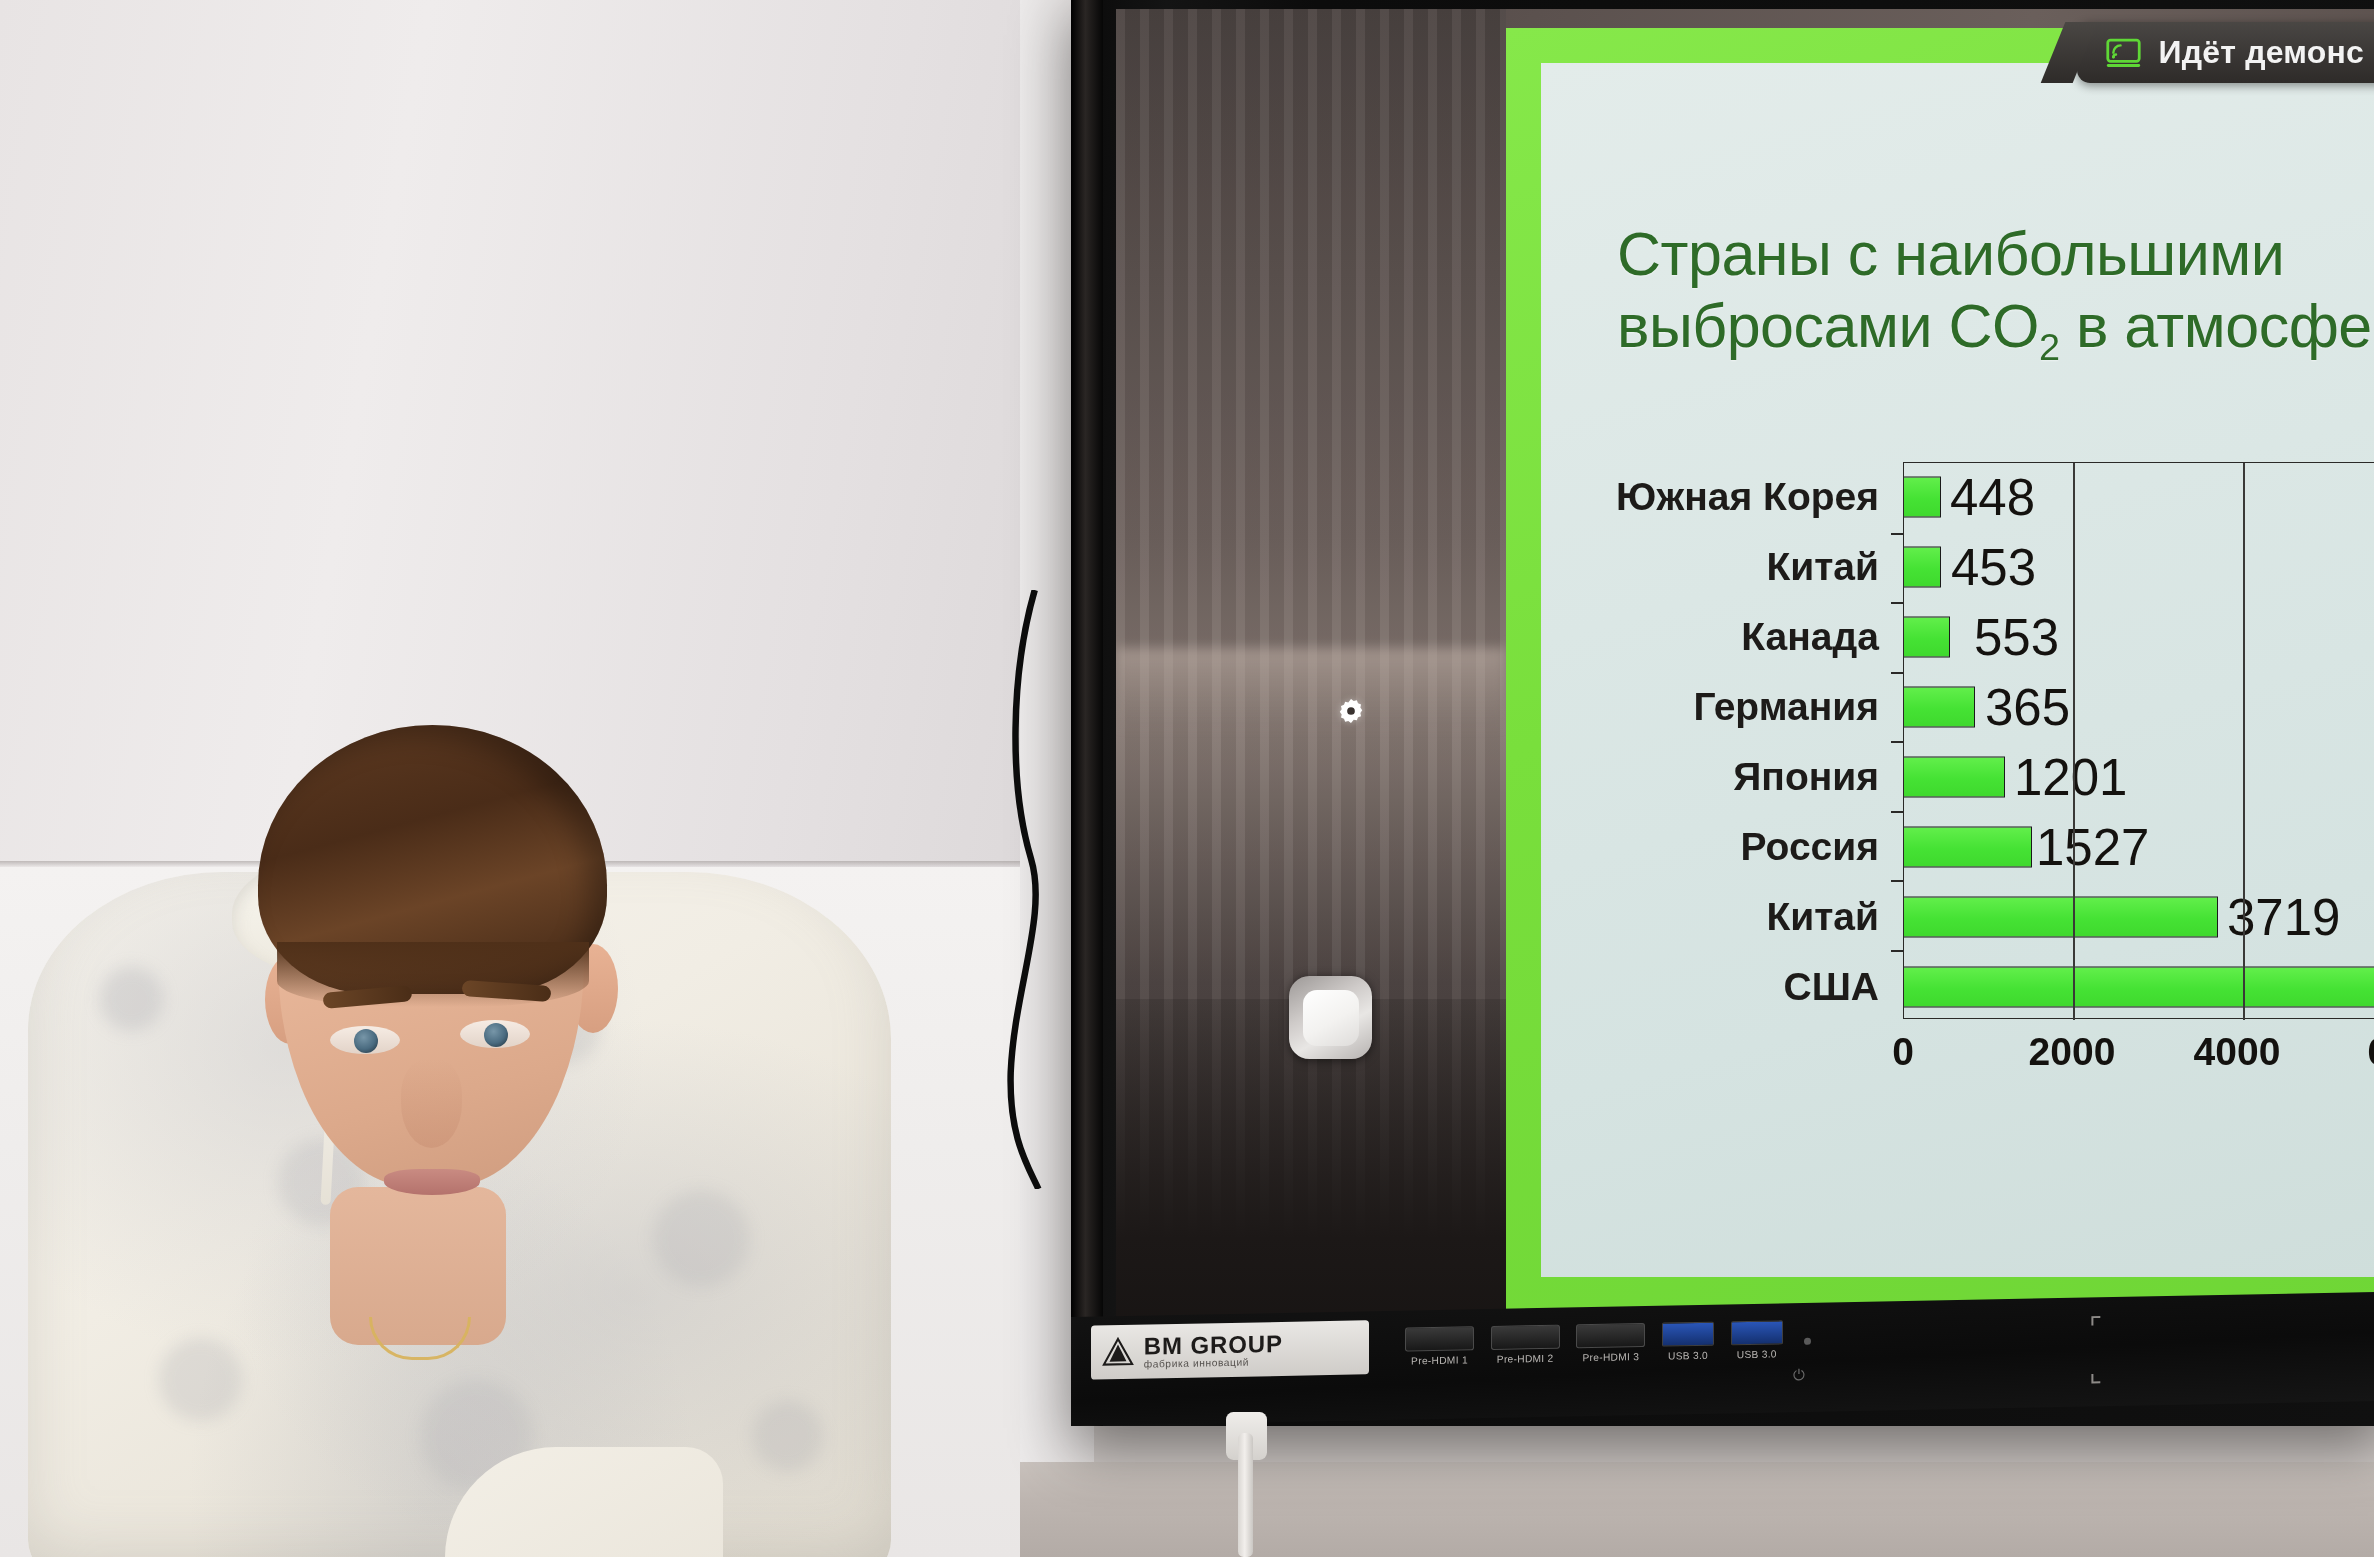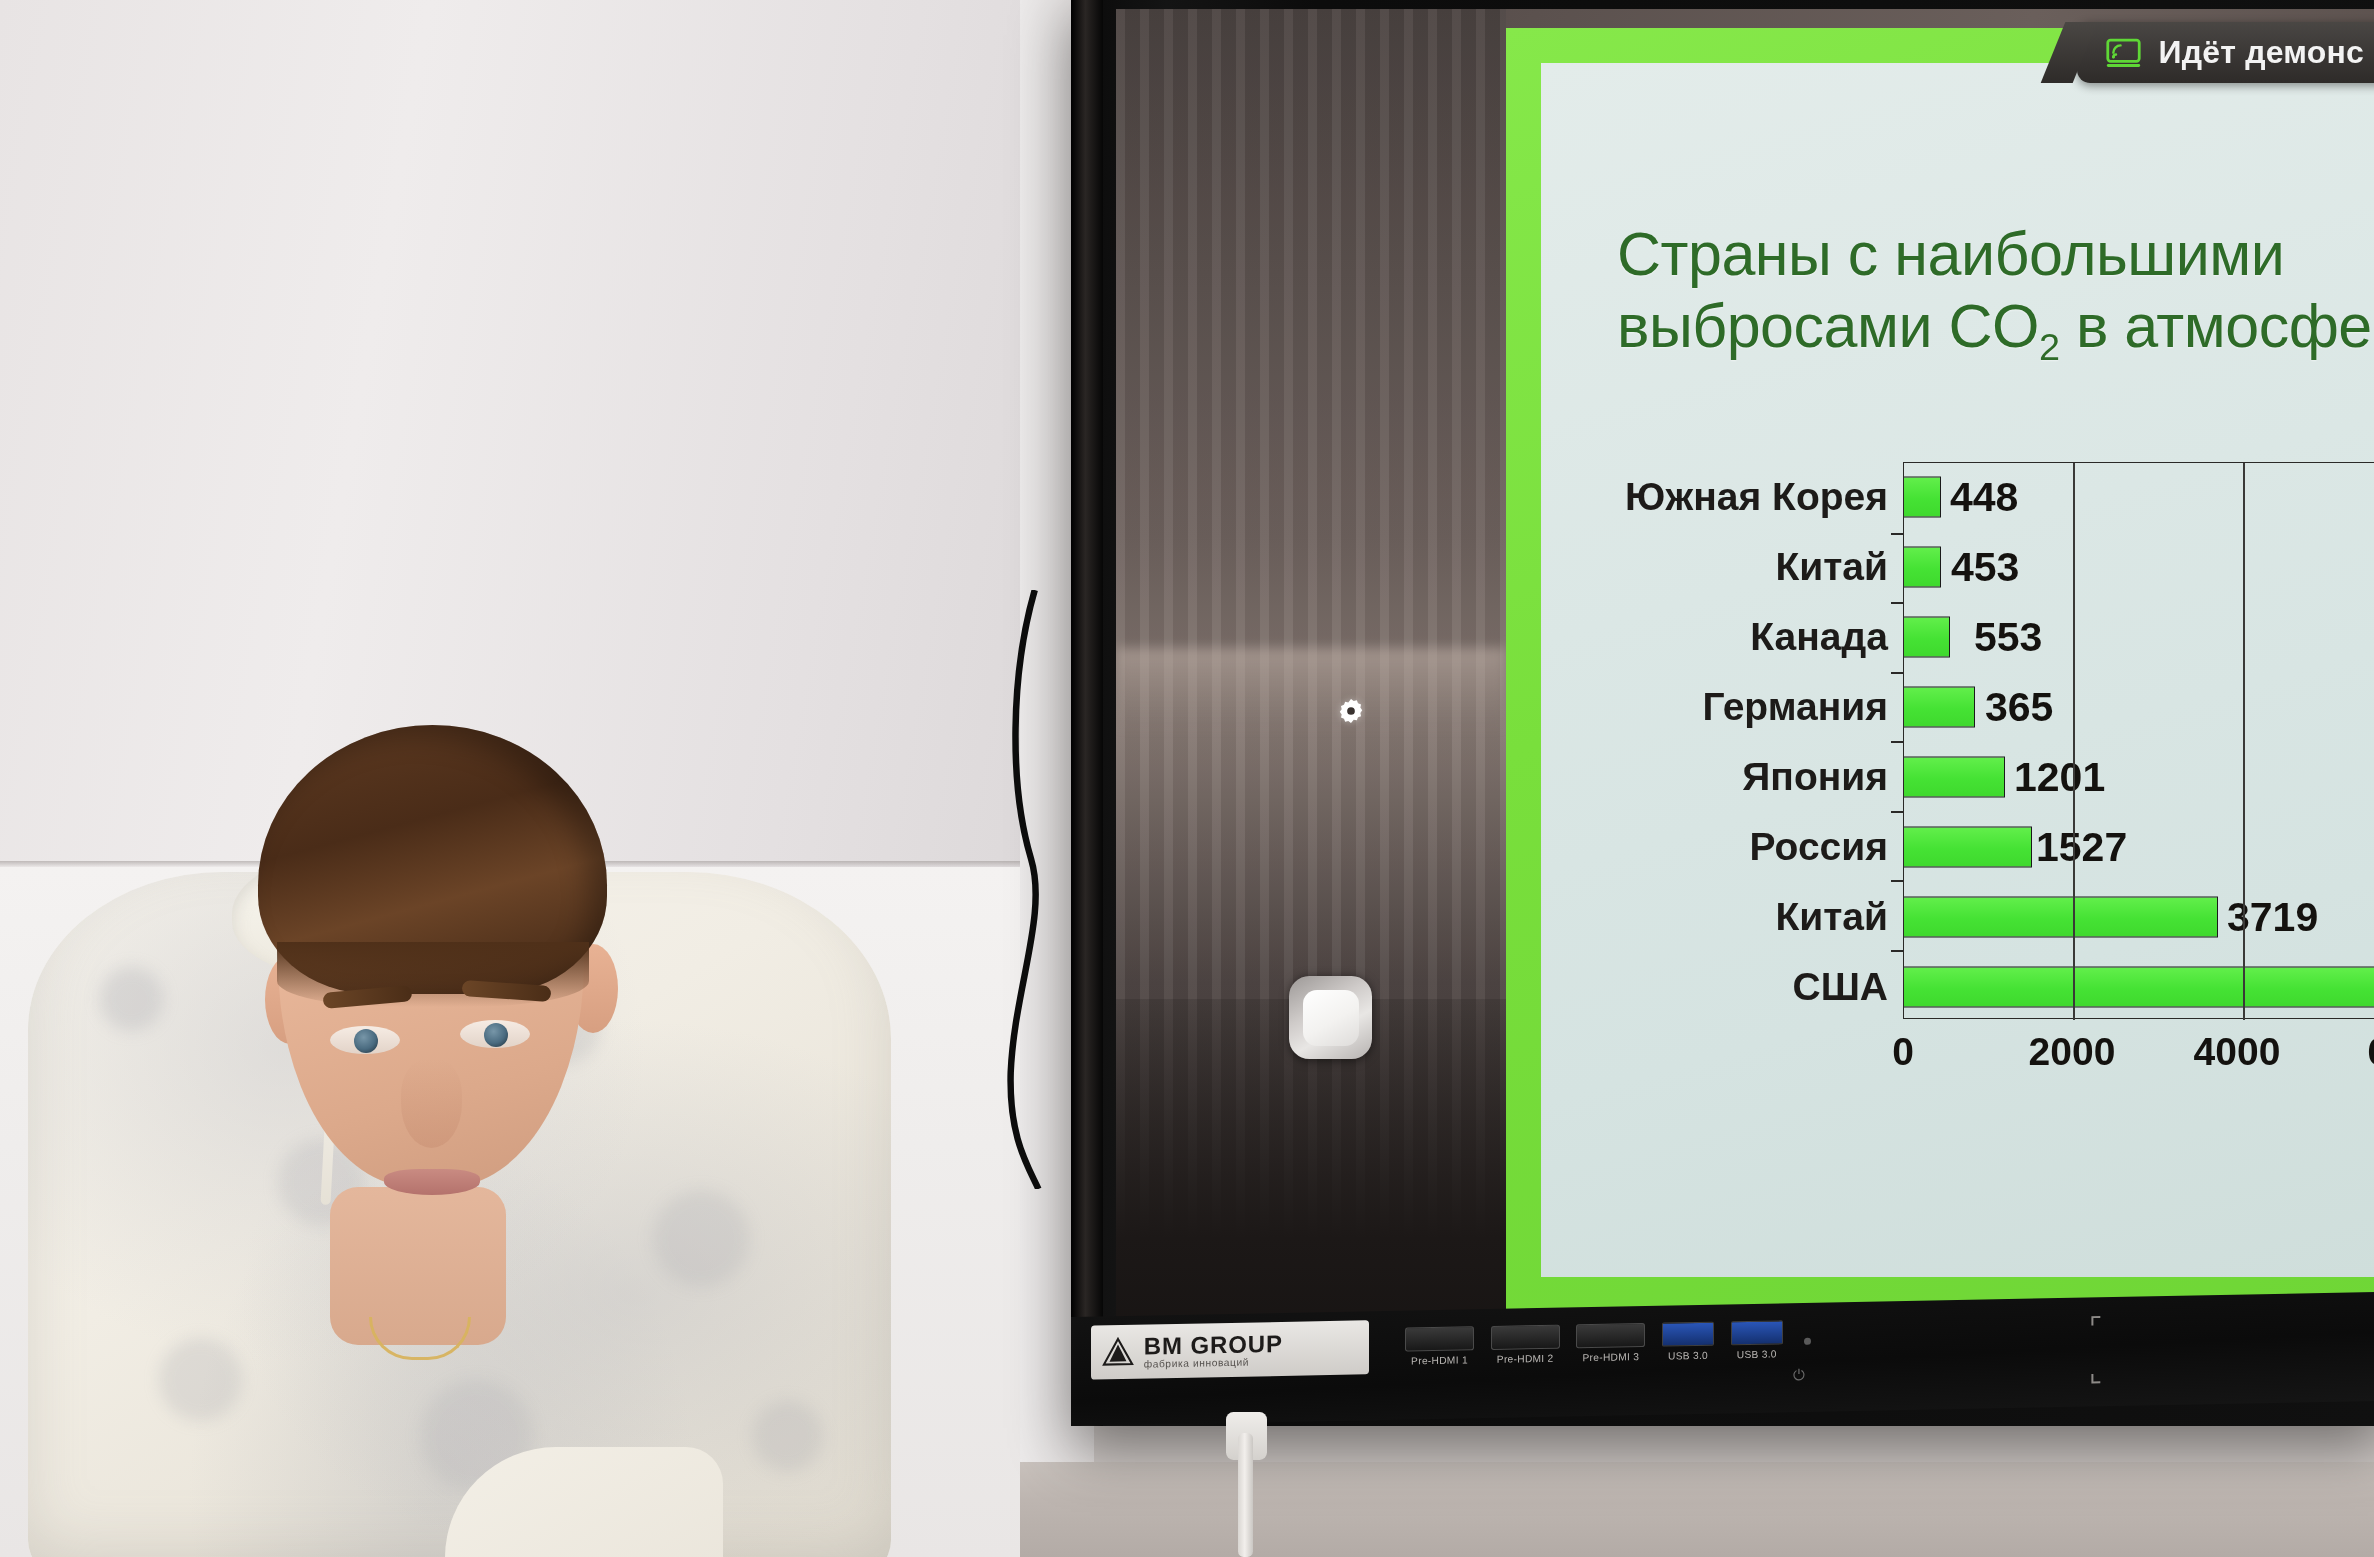--- a/index.html
+++ b/index.html
@@ -112,33 +112,33 @@
 
   
   .chart {
     position:absolute; left:37px; top:399px; width:1002px; height:640px;
   }
   .chart-rows { position:absolute; left:0; top:0; width:100%; height:557px; }
   .chart-row {
     position:relative; height:70px; display:flex; align-items:center;
   }
   .cat-label {
-    width:325px; text-align:right; padding-right:15px;
+    width:325px; text-align:right; padding-right:24px;
     font-size:39px; font-weight:700; color:#1d1b19; white-space:nowrap;
   }
   .bar-area { position:relative; flex:1; height:100%; }
   .bar {
     position:absolute; left:0; top:50%; transform:translateY(-50%);
     height:41px;
     background:linear-gradient(180deg,#62ef4b 0%, #45e234 55%, #3fd92e 100%);
     border:1.9px solid #1a1a1a;
   }
   .bar-value {
     position:absolute; top:50%; transform:translateY(-50%);
-    font-size:41px; font-weight:700; color:#14120f; white-space:nowrap;
+    font-size:51px; font-weight:400; color:#14120f; white-space:nowrap;
     text-shadow:0 0.9px 0 rgba(255,255,255,.35);
   }
 
   .plot-border {
     position:absolute; left:325px; top:0; width:677px; height:557px;
     border:1.9px solid #2a2927; border-left:1.9px solid #2a2927;
     pointer-events:none;
   }
   .gridline {
     position:absolute; top:0; width:1.9px; height:557px; background:#3a3937;

